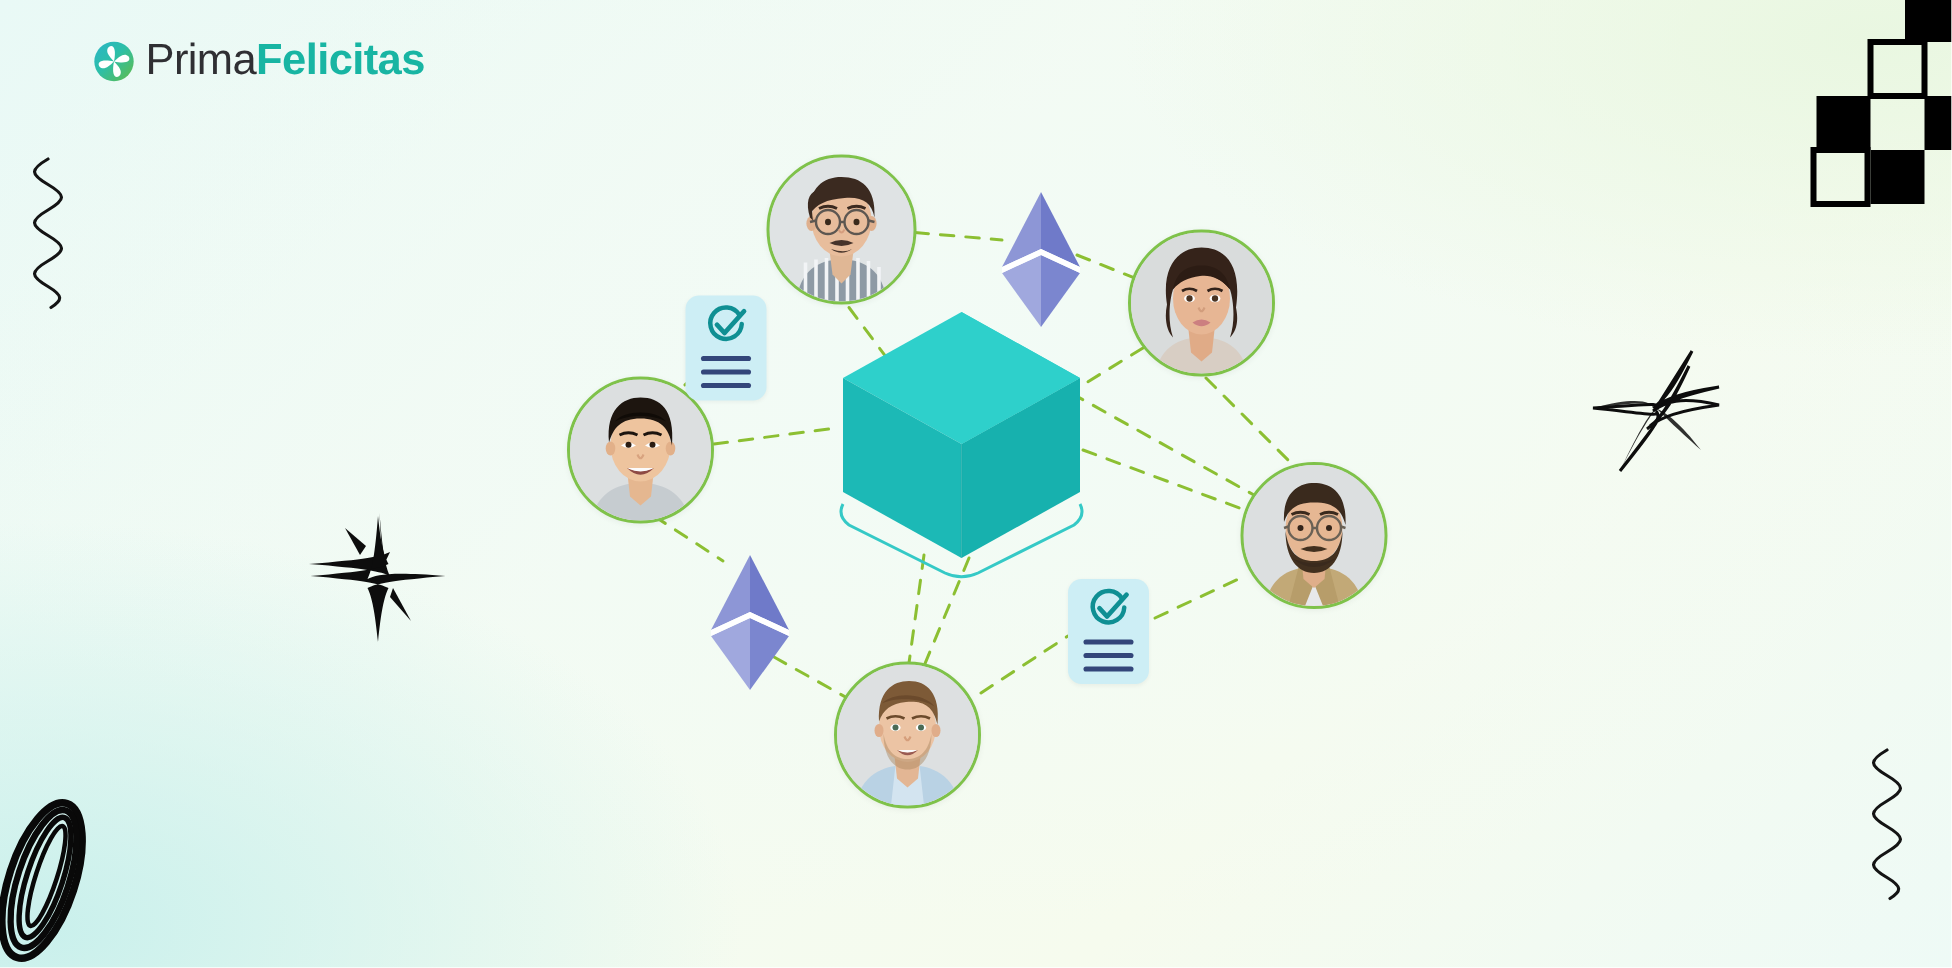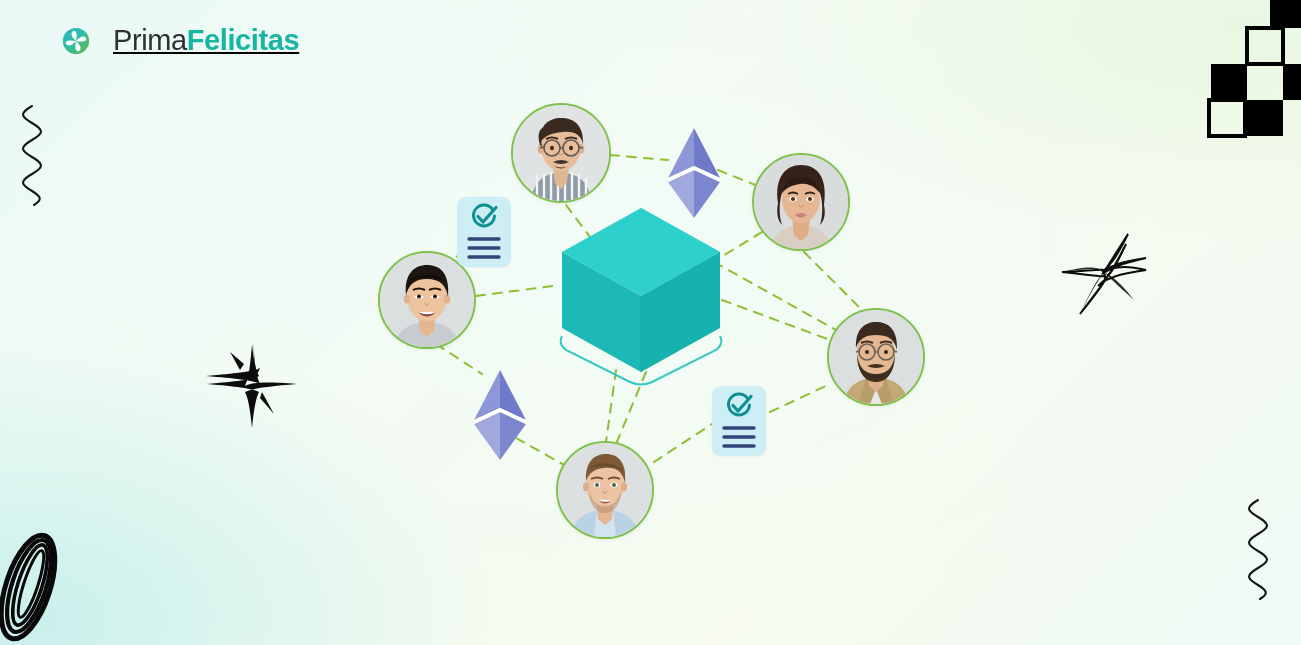--- a/index.html
+++ b/index.html
@@ -20,22 +20,21 @@
       linear-gradient(135deg, #e9f9f6 0%, #f3fbf2 40%, #f6fbee 70%, #eefaf6 100%);
   }
 
   
   .logo {
     position: absolute;
     left: 62px;
     top: 26px;
     display: flex;
     align-items: flex-end;
-    gap: 23px;
-    text-decoration: underline;
+    gap: 7px;
   }
   .logo-mark { width: 28px; height: 28px; display:block; }
   .logo-text {
     font-size: 29px;
     line-height: 1;
     letter-spacing: -0.4px;
     white-space: nowrap;
   }
   .logo-prima { color: #2f2f33; font-weight: 400; }
   .logo-felicitas { color: #18b5a3; font-weight: 700; }

